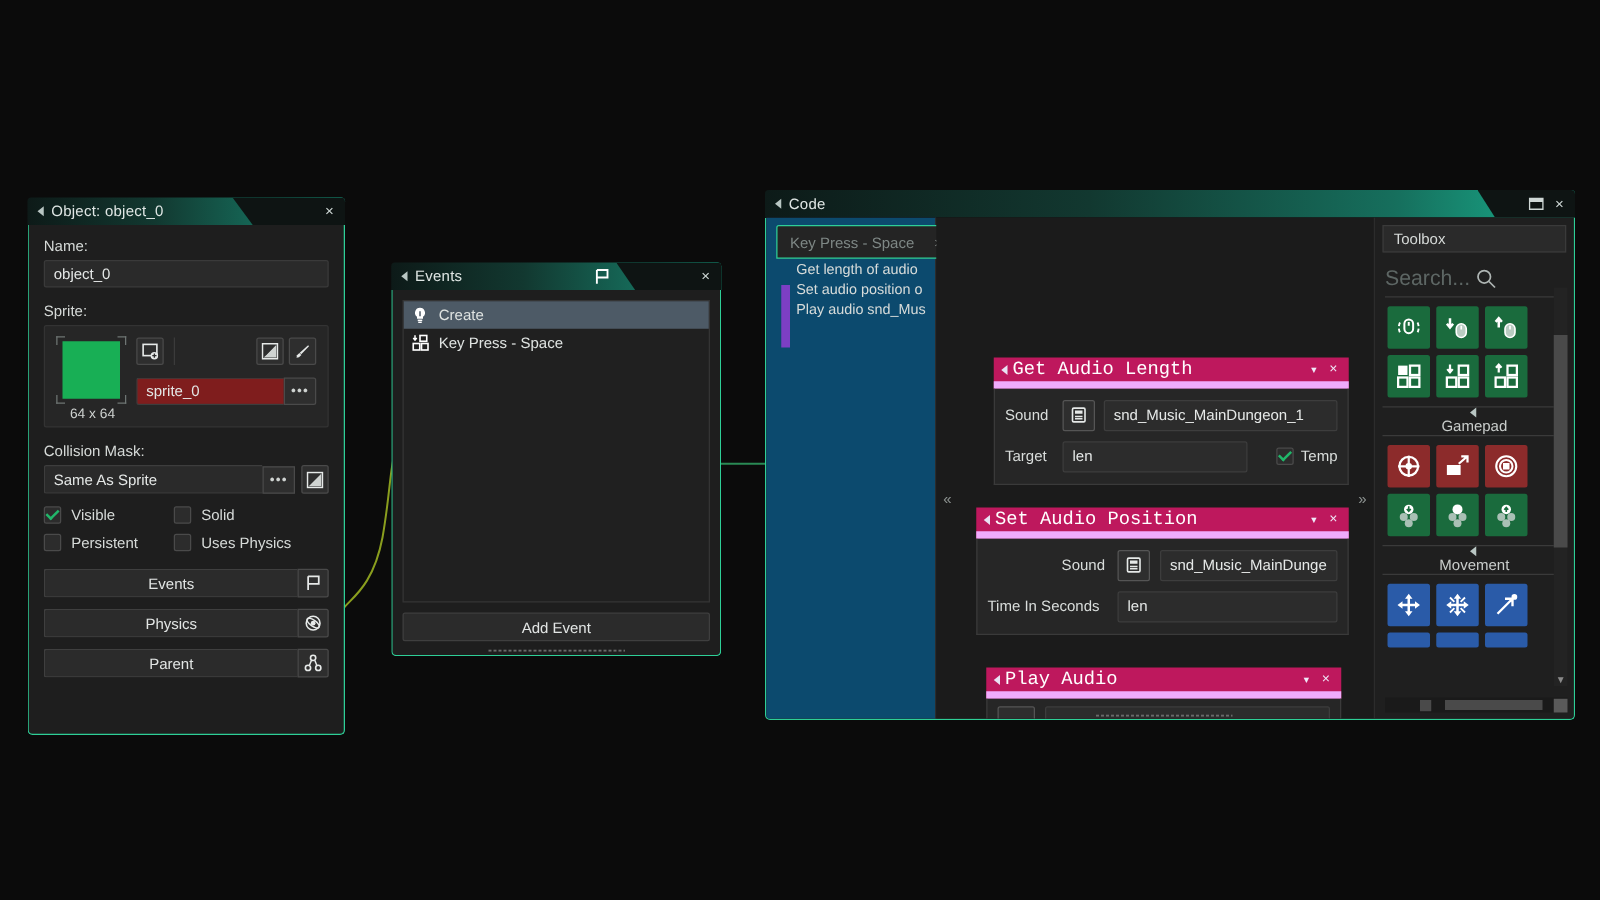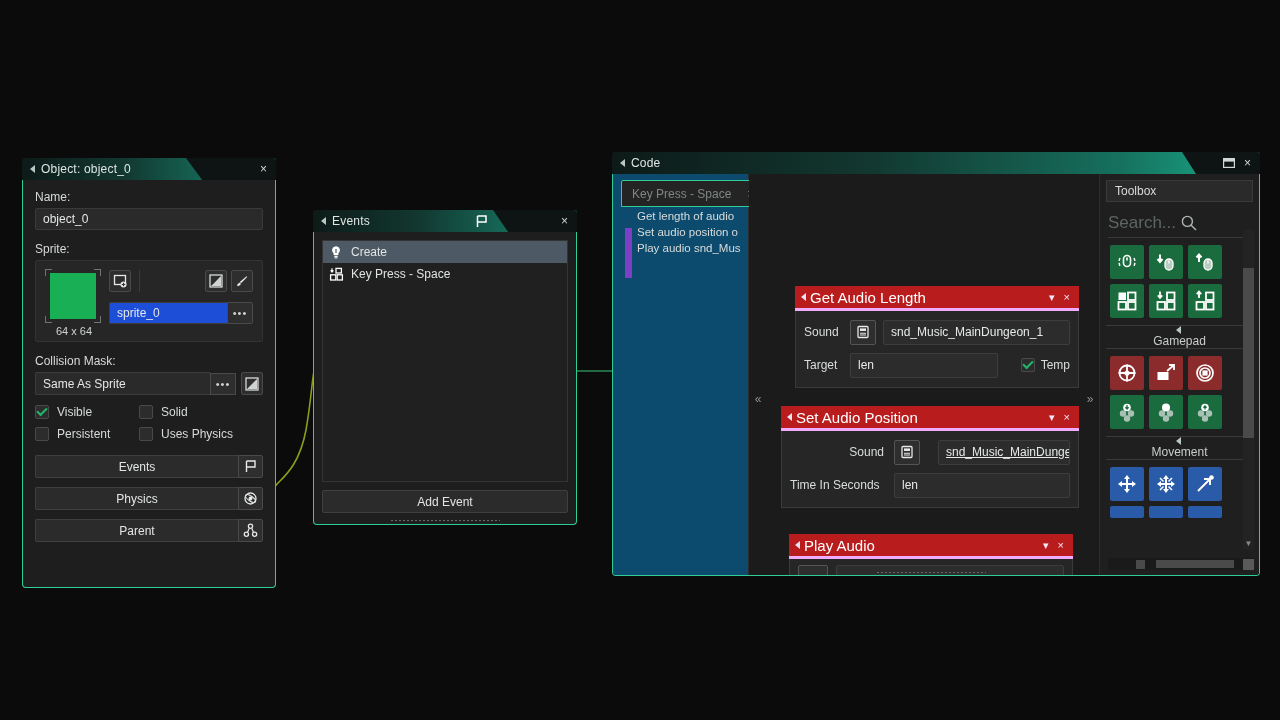--- a/index.html
+++ b/index.html
@@ -64,21 +64,21 @@
   .dims { text-align: center; color: #cfd3d1; font-size: 11px; margin-top: 2px; }
   .iconbtn {
     width: 22px; height: 22px; background: #2e2e2e; border: 1px solid #4a4a4a; border-radius: 2px;
     display: flex; align-items: center; justify-content: center;
   }
   .divider-v { width: 1px; background: #3b3b3b; margin: 0 8px; height: 22px; }
   .sprite-right { flex: 1; padding-left: 6px; display: flex; flex-direction: column; }
   .sprite-toolrow { display: flex; align-items: center; height: 24px; }
   .sprite-namerow { display: flex; margin-top: 9px; }
   .sprite-name {
-    flex: 1; background: #1d4ed8; border: 1px solid #3d3d3d; border-right: none; border-radius: 2px 0 0 2px;
+    flex: 1; background: #7f1d1d; border: 1px solid #3d3d3d; border-right: none; border-radius: 2px 0 0 2px;
     height: 22px; display: flex; align-items: center; padding: 0 7px; color: #e4e7e6; font-size: 12px;
   }
   .dots-btn {
     width: 26px; height: 22px; background: #2e2e2e; border: 1px solid #4a4a4a; border-radius: 0 2px 2px 0;
     display: flex; align-items: center; justify-content: center; color: #cfd3d1; font-size: 11px; letter-spacing: 1px;
   }
   .maskrow { display: flex; align-items: center; }
   .mask-field { flex: 1; background: #2a2a2a; border: 1px solid #3d3d3d; border-right: none; border-radius: 2px 0 0 2px;
     height: 23px; display: flex; align-items: center; padding: 0 7px; color: #e4e7e6; font-size: 12px; }
   .chk-row { display: flex; align-items: center; margin-top: 10px; }
@@ -129,22 +129,22 @@
     border-top-left-radius: 2px; border-top-right-radius: 2px; margin-right: -1px;
   }
   .tab.active { background: #1b1b1b; color: #e7eceb; border-bottom-color: #1b1b1b; }
   .tab .tx { margin-left: 16px; color: #b9c0be; font-size: 12px; }
   .code-canvas { flex: 1; position: relative; background: #1b1b1b; overflow: hidden; }
   .collapse {
     position: absolute; width: 14px; text-align: center; color: #8b918f; font-size: 12px;
   }
   .block { position: absolute; width: 284px; }
   .blk-head {
-    height: 25px; background: #b91c1c; display: flex; align-items: center;
-    color: #fff; font-size: 15px; border-bottom: 3px solid #f0abfc; padding-left: 6px;
+    height: 25px; background: #be185d; display: flex; align-items: center;
+    color: #fff; font-size: 15px; border-bottom: 6px solid #f0abfc; padding-left: 6px; font-family: Liberation Mono, monospace;
   }
   .blk-head .tri2 { width: 0; height: 0; margin-right: 4px;
     border-right: 5px solid #e8e2f3; border-top: 4px solid transparent; border-bottom: 4px solid transparent; }
   .blk-head .sp { flex: 1; }
   .blk-head .ctl { color: #efe8f8; font-size: 11px; margin-right: 9px; }
   .blk-body { background: #262626; border: 1px solid #3a3a3a; border-top: none; padding: 8px 8px 9px 8px; }
   .brow { display: flex; align-items: center; height: 26px; }
   .brow + .brow { margin-top: 7px; }
   .blbl { color: #d9dddb; font-size: 12px; }
   .bfield { background: #2c2c2c; border: 1px solid #3d3d3d; border-radius: 2px; height: 25px;
@@ -459,21 +459,21 @@
           <div class="blk-body">
             <div class="brow">
               <div class="blbl" style="width:104px;text-align:right;padding-right:10px;">Sound</div>
               <div class="sndbtn">
                 <svg width="14" height="14" viewBox="0 0 14 14">
                   <rect x="2" y="1.5" width="10" height="11" rx="1" fill="none" stroke="#e6e9e8" stroke-width="1.3"></rect>
                   <rect x="4" y="3.4" width="6" height="2.6" fill="#e6e9e8"></rect>
                   <path d="M4 8.2h6M4 10h6" stroke="#e6e9e8" stroke-width="1.1"></path>
                 </svg>
               </div>
-              <div class="bfield" style="flex:1;margin-left:18px;text-decoration:underline;">snd_Music_MainDunge</div>
+              <div class="bfield" style="flex:1;margin-left:8px;">snd_Music_MainDunge</div>
             </div>
             <div class="brow">
               <div class="blbl" style="width:104px;">Time In Seconds</div>
               <div class="bfield" style="flex:1;">len</div>
             </div>
           </div>
         </div>
 
         <div class="block" style="left:40px;top:360px;width:284px;">
           <div class="blk-head">

